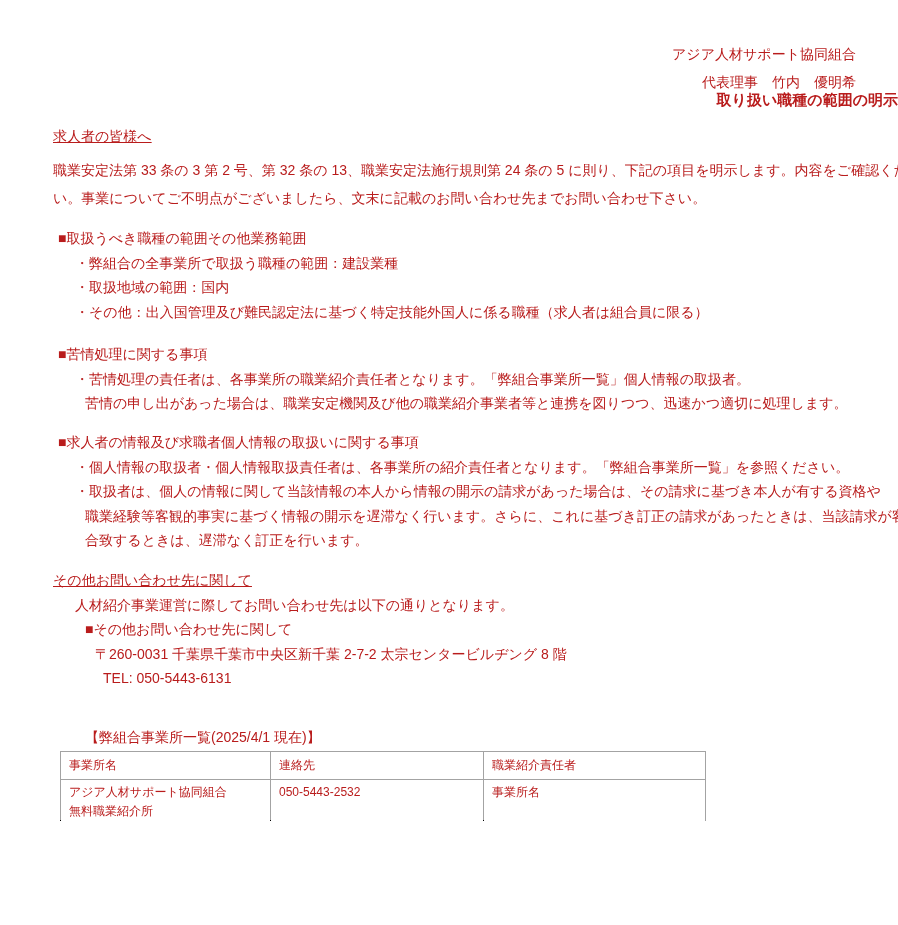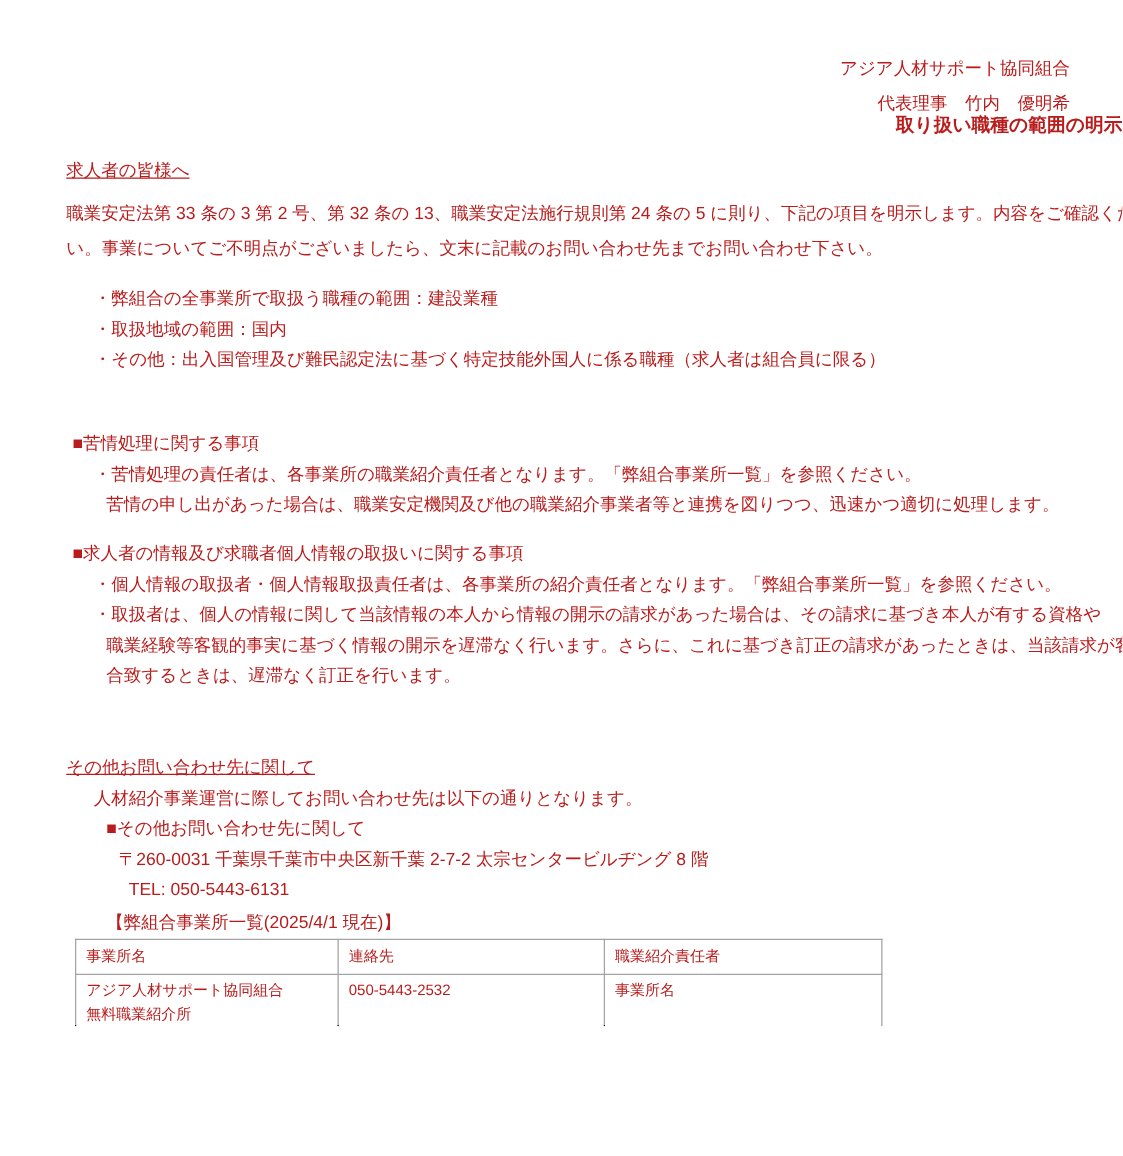--- a/index.html
+++ b/index.html
@@ -45,21 +45,21 @@
     line-height: 28px;
   }
   .section {
     position: absolute;
     left: 58px;
     line-height: 24.5px;
   }
   .sec-scope      { top: 226px; }
   .sec-complaints { top: 342px; }
   .sec-privacy    { top: 430px; }
-  .sec-contact    { top: 601px; left: 53px; line-height: 24.5px; }
+  .sec-contact    { top: 568px; left: 53px; line-height: 24.5px; }
 
   .indent-1 { padding-left: 17px; }   
   .indent-2 { padding-left: 27px; }   
 
   .ct-1 { padding-left: 22px; }
   .ct-2 { padding-left: 32px; }
   .ct-3 { padding-left: 42px; }
   .ct-4 { padding-left: 50px; }
 
   .underlined { text-decoration: underline; }
@@ -114,28 +114,29 @@
   <div class="doc-title line">取り扱い職種の範囲の明示</div>
 
   <div class="salutation line">求人者の皆様へ</div>
 
   <div class="intro">
     <div class="line">職業安定法第 33 条の 3 第 2 号、第 32 条の 13、職業安定法施行規則第 24 条の 5 に則り、下記の項目を明示します。内容をご確認くださ</div>
     <div class="line">い。事業についてご不明点がございましたら、文末に記載のお問い合わせ先までお問い合わせ下さい。</div>
   </div>
 
   <div class="section sec-scope">
+    <div class="line">■取扱うべき職種の範囲その他業務範囲</div>
     <div class="line indent-1">・弊組合の全事業所で取扱う職種の範囲：建設業種</div>
     <div class="line indent-1">・取扱地域の範囲：国内</div>
     <div class="line indent-1">・その他：出入国管理及び難民認定法に基づく特定技能外国人に係る職種（求人者は組合員に限る）</div>
   </div>
 
   <div class="section sec-complaints">
     <div class="line">■苦情処理に関する事項</div>
-    <div class="line indent-1">・苦情処理の責任者は、各事業所の職業紹介責任者となります。「弊組合事業所一覧」を参照ください。</div>
+    <div class="line indent-1">・苦情処理の責任者は、各事業所の職業紹介責任者となります。「弊組合事業所一覧」個人情報の取扱者。</div>
     <div class="line indent-2">苦情の申し出があった場合は、職業安定機関及び他の職業紹介事業者等と連携を図りつつ、迅速かつ適切に処理します。</div>
   </div>
 
   <div class="section sec-privacy">
     <div class="line">■求人者の情報及び求職者個人情報の取扱いに関する事項</div>
     <div class="line indent-1">・個人情報の取扱者・個人情報取扱責任者は、各事業所の紹介責任者となります。「弊組合事業所一覧」を参照ください。</div>
     <div class="line indent-1">・取扱者は、個人の情報に関して当該情報の本人から情報の開示の請求があった場合は、その請求に基づき本人が有する資格や</div>
     <div class="line indent-2">職業経験等客観的事実に基づく情報の開示を遅滞なく行います。さらに、これに基づき訂正の請求があったときは、当該請求が客観的事実に</div>
     <div class="line indent-2">合致するときは、遅滞なく訂正を行います。</div>
   </div>

